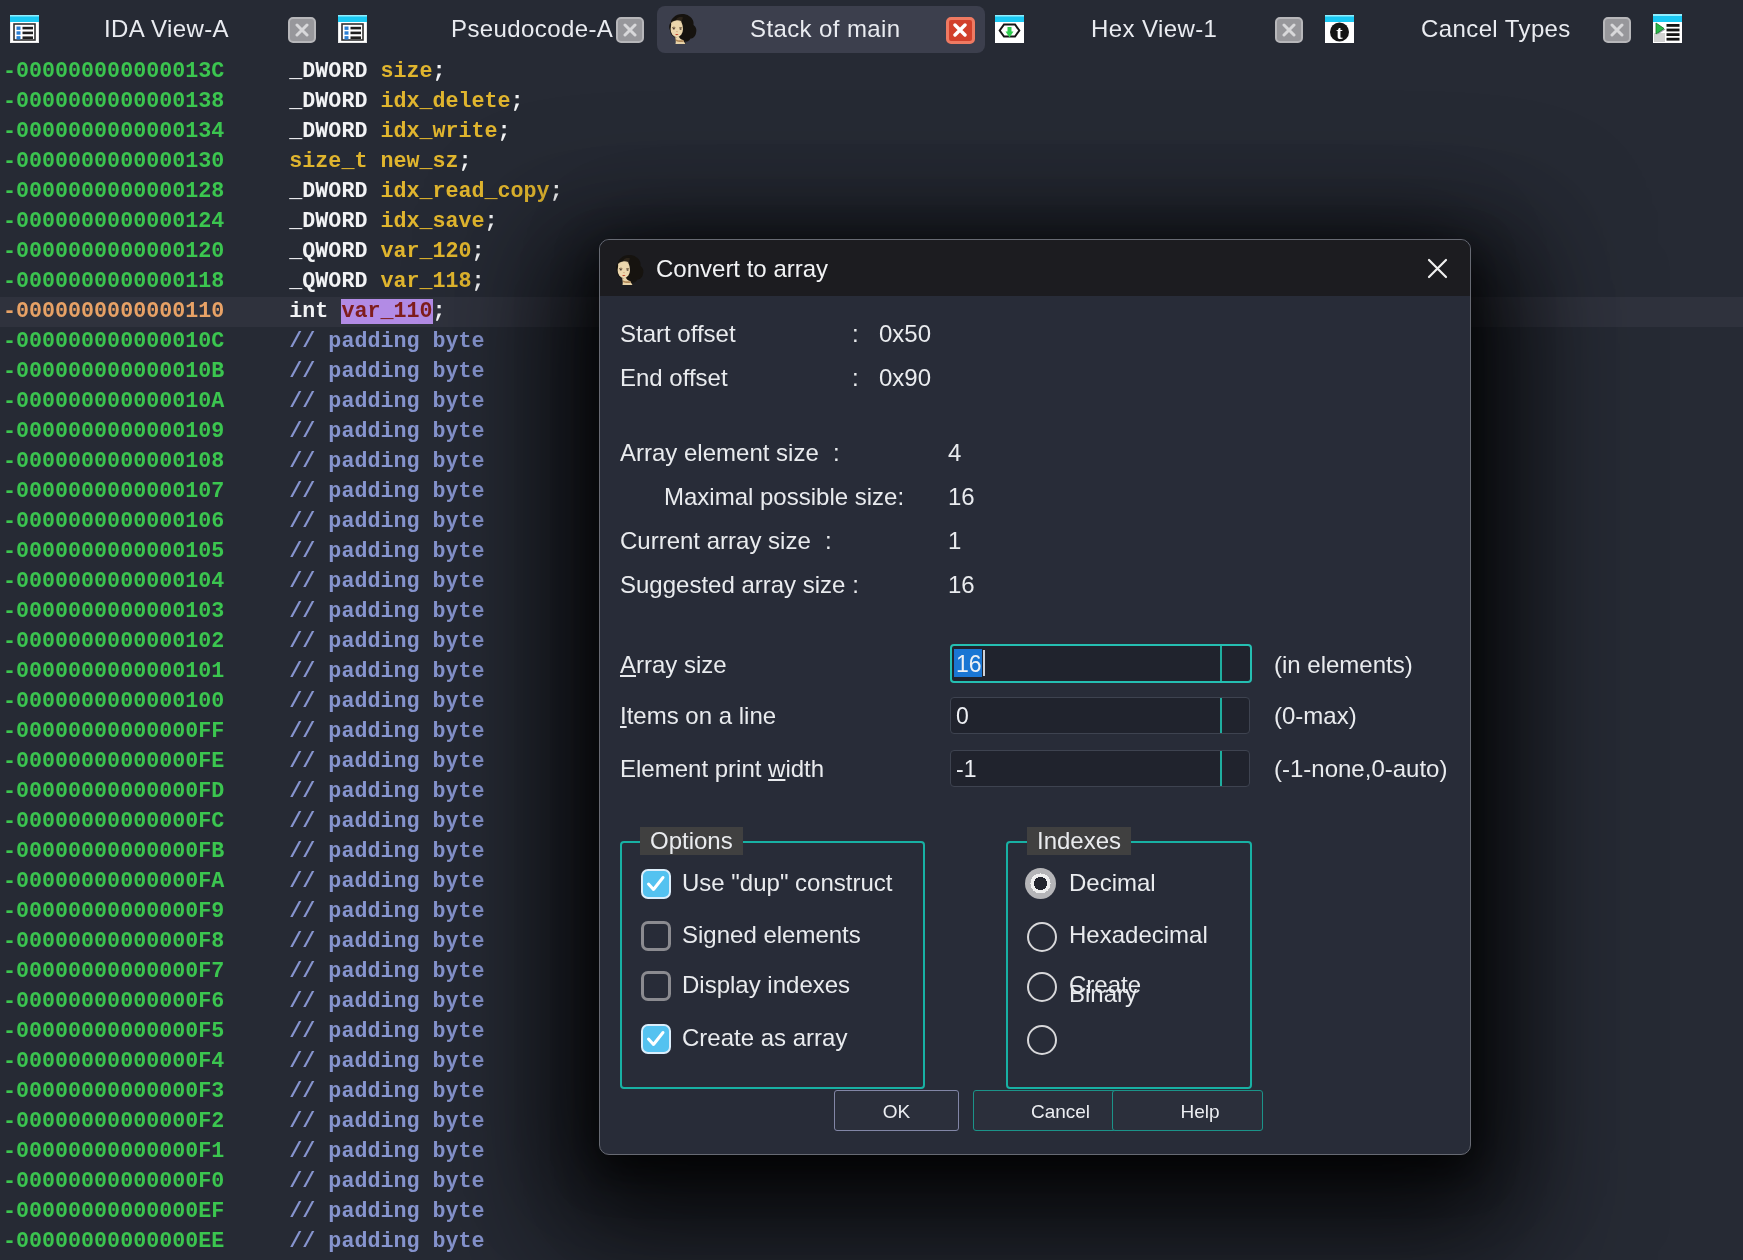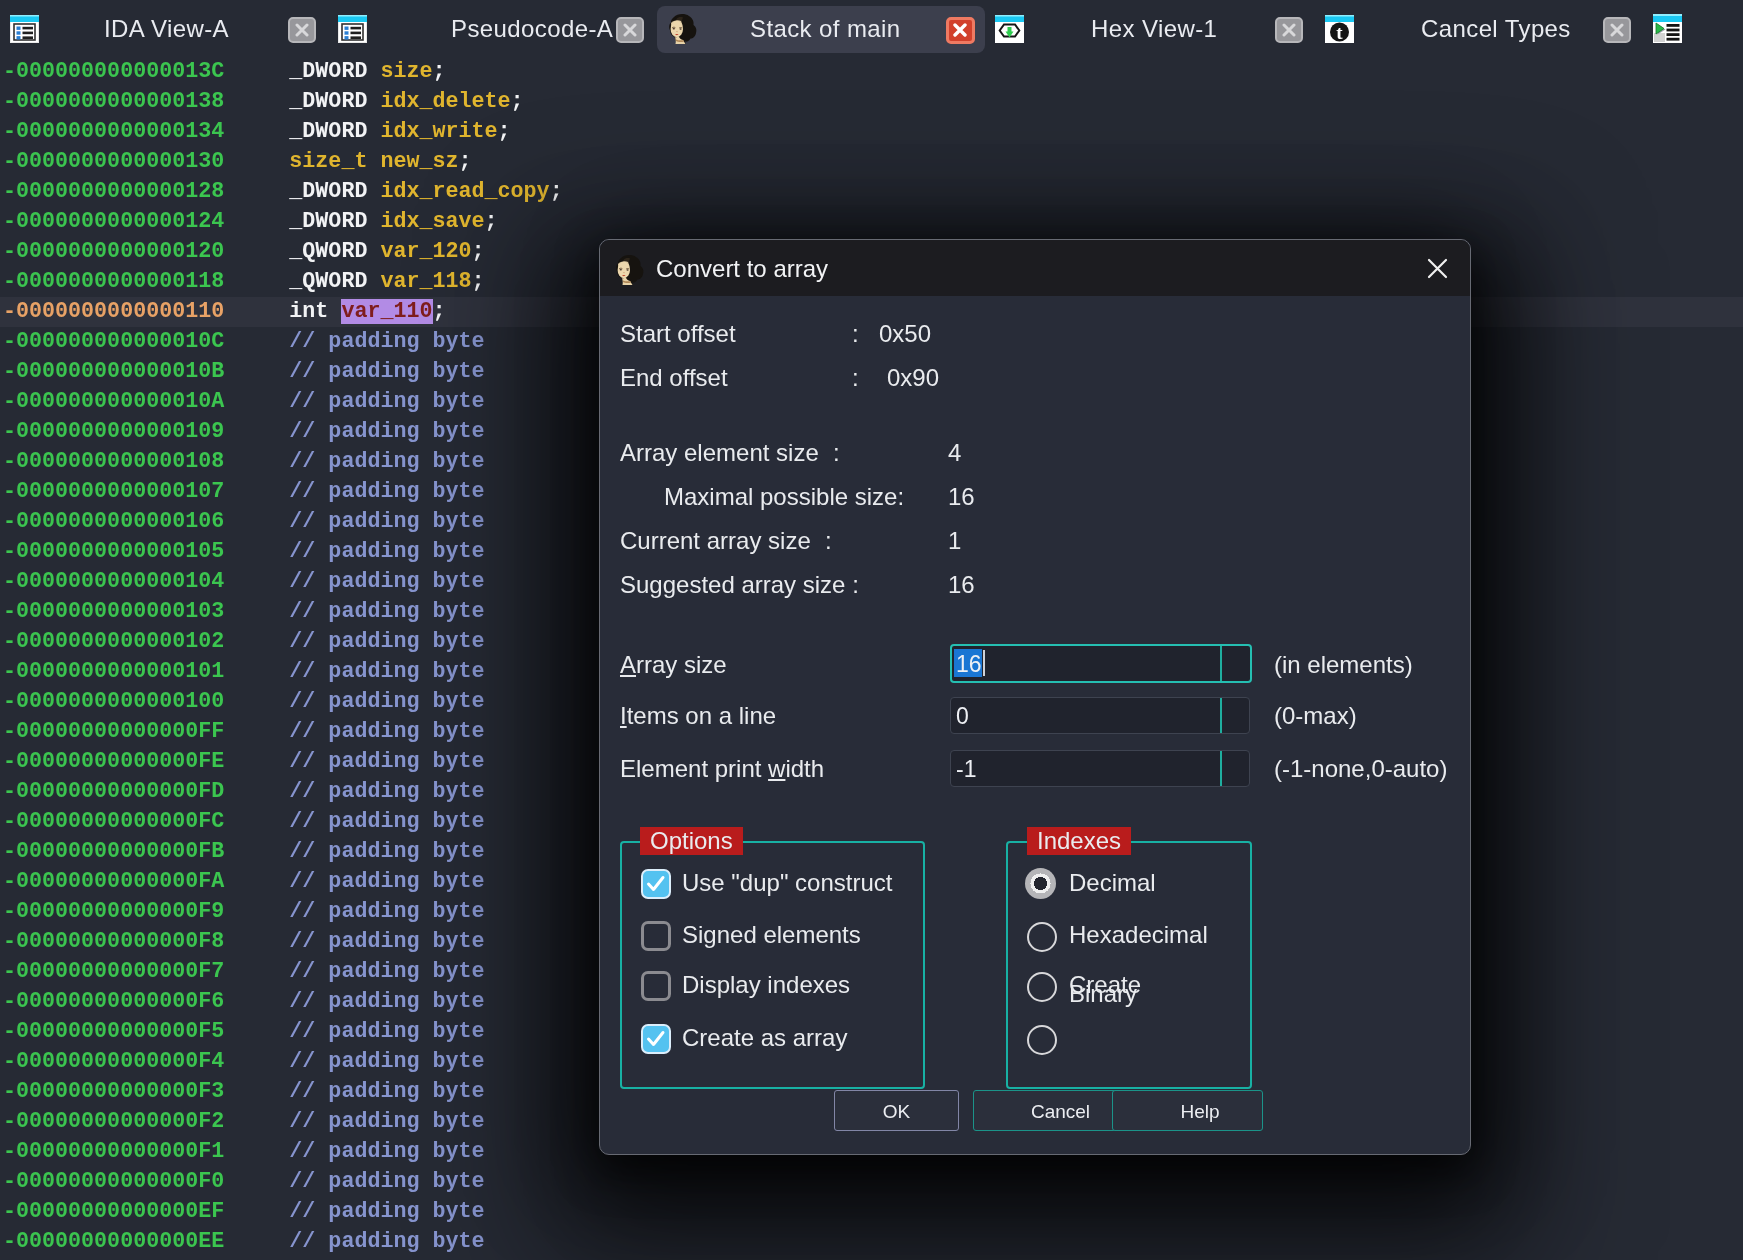--- a/index.html
+++ b/index.html
@@ -33,21 +33,21 @@
   .dlg-title{position:absolute;left:0;top:0;width:100%;height:56px;background:#1c1c20;border-radius:9px 9px 0 0;}
   .dlg-title .txt{position:absolute;left:56px;top:0;height:56px;line-height:58px;font-size:24px;color:#f2f3f5;}
   .dlg-x{position:absolute;right:22px;top:18px;}
   .lbl{position:absolute;font-size:24px;color:#e9ebee;height:30px;line-height:30px;white-space:pre;}
   .inp{position:absolute;left:350px;width:298px;height:35px;background:#20232d;
        border:1.5px solid #3e4350;border-radius:4px;}
   .inp .div{position:absolute;left:269px;top:0px;bottom:0px;width:2px;background:#1fae9f;}
   .inp .val{position:absolute;left:5px;top:0;height:35px;line-height:36px;font-size:23px;color:#eef0f4;}
   .inp.focus{border:2px solid #25bfb2;}
   .group{position:absolute;border:2px solid #18b1a4;border-radius:4px;}
-  .glabel{position:absolute;font-size:24px;color:#e9ebee;background:#b91c1c;padding:0 10px;height:28px;line-height:28px;}
+  .glabel{position:absolute;font-size:24px;color:#e9ebee;background:#404040;padding:0 10px;height:28px;line-height:28px;}
   .ck{position:absolute;width:26px;height:26px;border-radius:7px;}
   .ck.on{background:#54c2f0;border:2px solid #dceefb;}
   .ck.off{border:3px solid #8b8b90;width:24px;height:24px;}
   .ck svg{position:absolute;left:3px;top:4px;}
   .radio{position:absolute;width:31px;height:31px;border-radius:50%;}
   .radio.on{background:radial-gradient(circle at 50% 50%, #23252e 0 6.5px, #f0f0f0 6.5px 10px, #b5b5b8 10px 15.5px);}
   .radio.off{width:26px;height:26px;border:2.5px solid #d8d8da;}
   .btn{position:absolute;height:39px;background:#2b2f3b;border-radius:3px;
        font-size:19px;color:#eceef2;text-align:center;line-height:41px;}
   .btn.ok{border:1.5px solid #8286a6;}
@@ -178,21 +178,21 @@
     <div class="txt">Convert to array</div>
     <svg class="dlg-x" width="21" height="21" viewBox="0 0 21 21">
         <path d="M2 2 L19 19 M19 2 L2 19" stroke="#f0f0f0" stroke-width="2.2" stroke-linecap="round"></path>
       </svg>
   </div>
   <div class="lbl" style="left:20px;top:79px;">Start offset</div>
   <div class="lbl" style="left:252px;top:79px;">:</div>
   <div class="lbl" style="left:279px;top:79px;">0x50</div>
   <div class="lbl" style="left:20px;top:123px;">End offset</div>
   <div class="lbl" style="left:252px;top:123px;">:</div>
-  <div class="lbl" style="left:279px;top:123px;margin-left:8px;">0x90</div>
+  <div class="lbl" style="left:279px;top:123px;">0x90</div>
 
   <div class="lbl" style="left:20px;top:198px;">Array element size</div>
   <div class="lbl" style="left:233px;top:198px;">:</div>
   <div class="lbl" style="left:348px;top:198px;">4</div>
   <div class="lbl" style="left:20px;top:242px;margin-left:44px;">Maximal possible size:</div>
   <div class="lbl" style="left:348px;top:242px;">16</div>
   <div class="lbl" style="left:20px;top:286px;">Current array size</div>
   <div class="lbl" style="left:225px;top:286px;">:</div>
   <div class="lbl" style="left:348px;top:286px;">1</div>
   <div class="lbl" style="left:20px;top:330px;">Suggested array size :</div>

